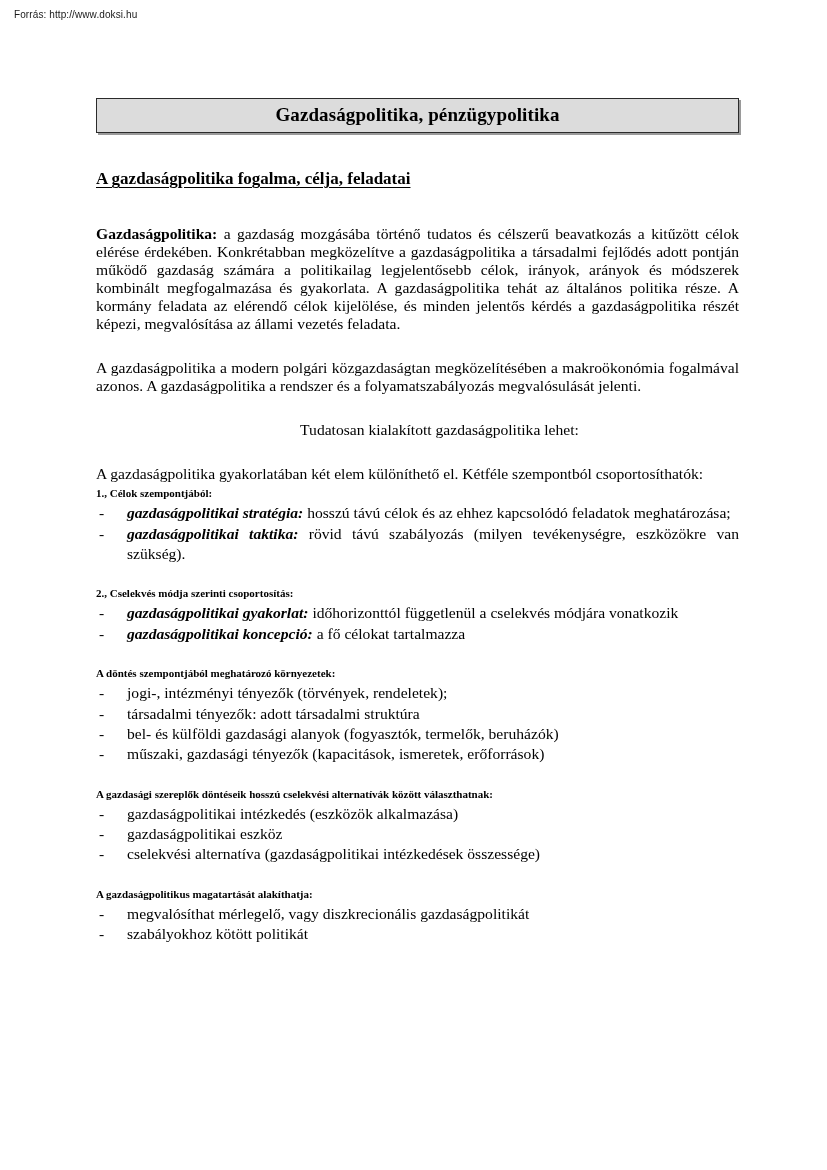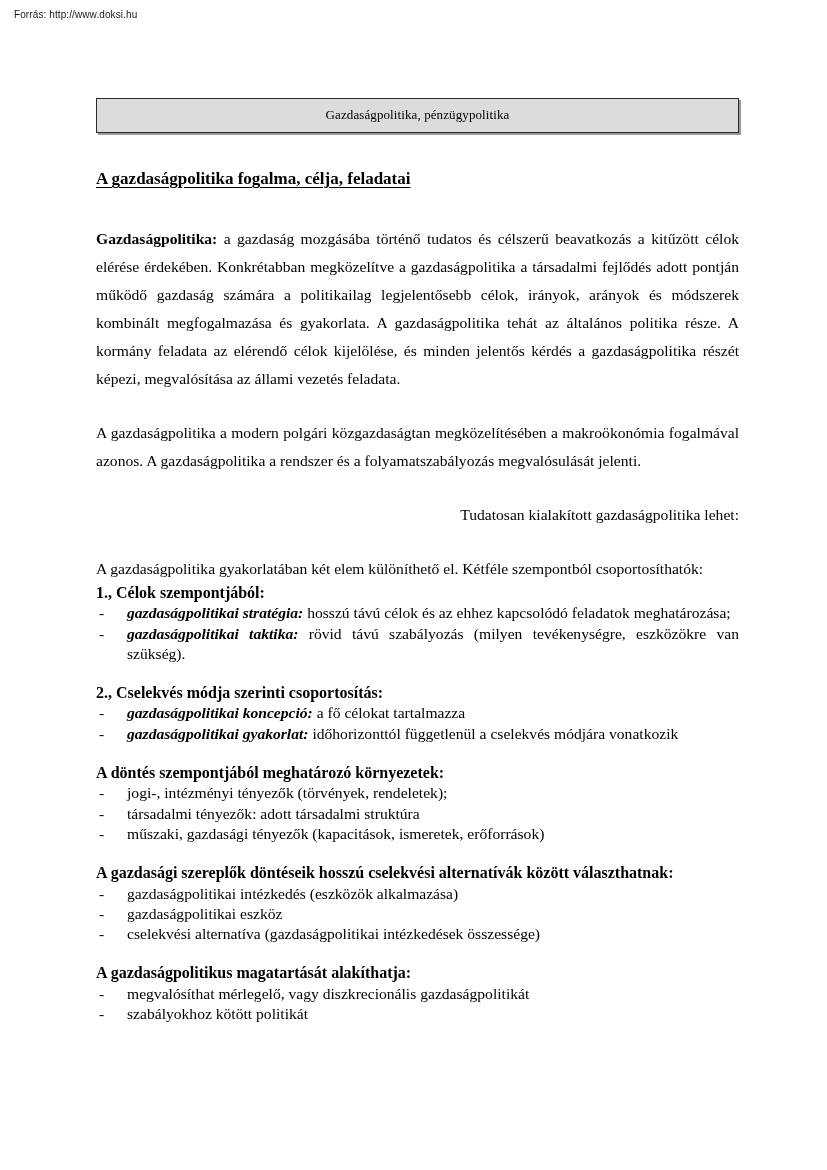--- a/index.html
+++ b/index.html
@@ -48,56 +48,56 @@
     box-sizing: border-box;
     width: 643px;
     background: #dcdcdc;
     border: 1px solid #2b2b2b;
     box-shadow: 2px 2px 0 0 #9a9a9a;
     padding: 6px 8px 7px 8px;
     text-align: center;
     margin-bottom: 0;
   }
   .title-box .title-text {
-    font-size: 13px;
-    font-weight: normal;
+    font-size: 19px;
+    font-weight: bold;
     line-height: 20px;
     letter-spacing: 0.1px;
   }
 
   
   .section-heading {
     font-size: 17px;
     font-weight: bold;
     text-decoration: underline;
     text-underline-offset: 2.5px;
     line-height: 20px;
     margin: 0;
   }
 
   
   p.body-text {
     margin: 0;
     font-size: 15.6px;
-    line-height: 28px;
+    line-height: 18px;
     text-align: justify;
     text-justify: inter-word;
   }
   p.body-text.left {
-    text-align: right;
+    text-align: center;
     margin-left: 44px;
   }
   .lead-bold { font-weight: bold; }
   .term-i    { font-style: italic; }
   .term-bi   { font-weight: bold; font-style: italic; }
 
   
   .sub-heading {
     margin: 0;
-    font-size: 16px;
+    font-size: 11px;
     font-weight: bold;
     line-height: 20.3px;
   }
 
   
   ul.dash-list {
     list-style: none;
     margin: 0;
     padding: 0;
   }
@@ -169,34 +169,35 @@
         <span class="term-bi">gazdaságpolitikai taktika:</span><span> rövid távú szabályozás (milyen tevékenységre, eszközökre van szükség).</span>
       </li>
     </ul>
 
     <div class="gap-md"></div>
 
     <p class="sub-heading">2., Cselekvés módja szerinti csoportosítás:</p>
 
     <ul class="dash-list left">
       <li>
+        <span class="term-bi">gazdaságpolitikai gyakorlat:</span><span> időhorizonttól függetlenül a cselekvés módjára vonatkozik</span>
+      </li>
+      <li>
         <span class="term-bi">gazdaságpolitikai koncepció:</span><span> a fő célokat tartalmazza</span>
-      </li>
-      <li>
-        <span class="term-bi">gazdaságpolitikai gyakorlat:</span><span> időhorizonttól függetlenül a cselekvés módjára vonatkozik</span>
       </li>
     </ul>
 
     <div class="gap-md"></div>
 
     <p class="sub-heading">A döntés szempontjából meghatározó környezetek:</p>
 
     <ul class="dash-list left">
       <li>jogi-, intézményi tényezők (törvények, rendeletek);</li>
       <li>társadalmi tényezők: adott társadalmi struktúra</li>
+      <li>bel- és külföldi gazdasági alanyok (fogyasztók, termelők, beruházók)</li>
       <li>műszaki, gazdasági tényezők (kapacitások, ismeretek, erőforrások)</li>
     </ul>
 
     <div class="gap-md"></div>
 
     <p class="sub-heading">A gazdasági szereplők döntéseik hosszú cselekvési alternatívák között választhatnak:</p>
 
     <ul class="dash-list left">
       <li>gazdaságpolitikai intézkedés (eszközök alkalmazása)</li>
       <li>gazdaságpolitikai eszköz</li>

